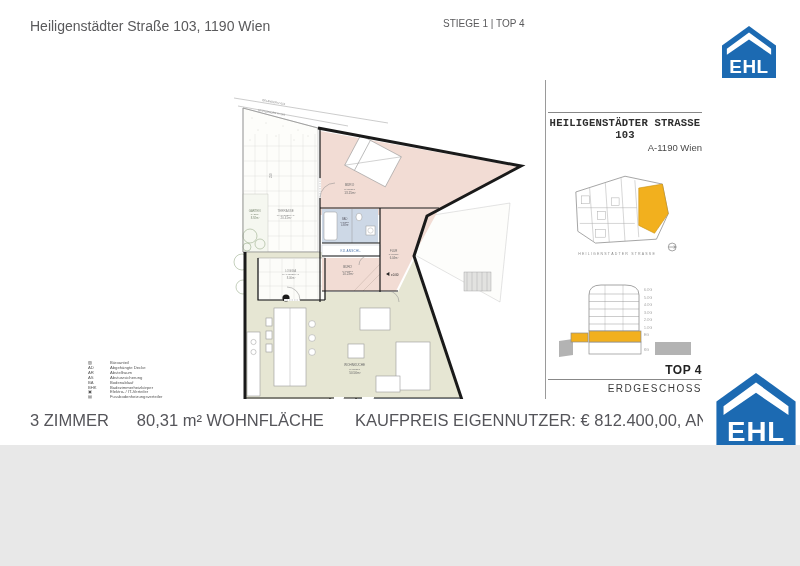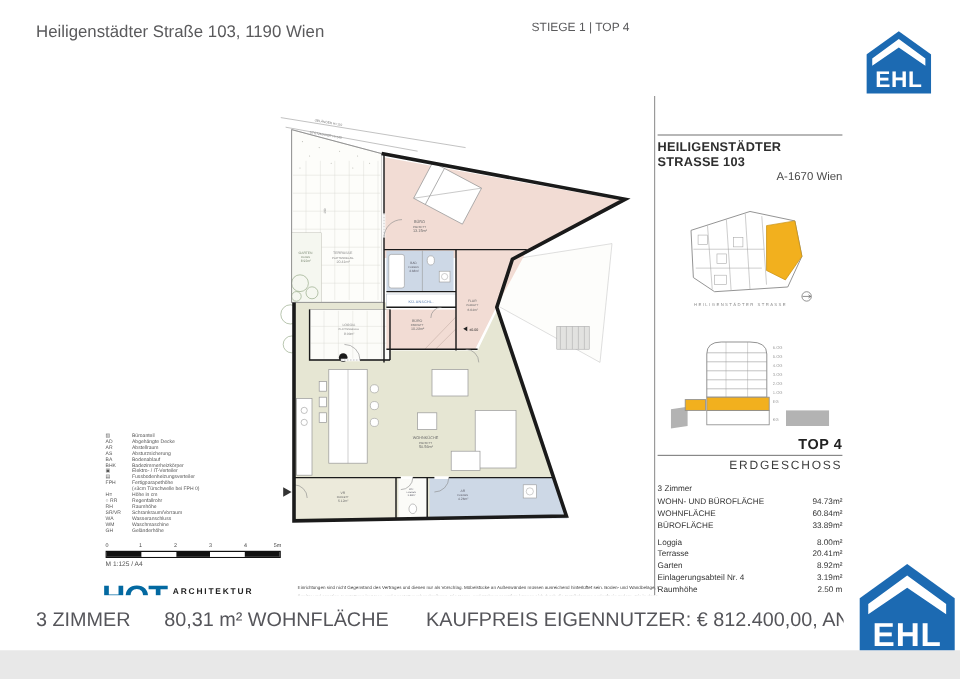--- a/index.html
+++ b/index.html
@@ -1,16 +1,16 @@
 <!DOCTYPE html>
 <html><head>
 <meta charset="utf-8">
 <style>
   html,body{margin:0;padding:0;background:#e8e8e8;}
-  .page{position:relative;width:800px;height:542px;background:#ffffff;
+  .page{position:relative;width:800px;height:445px;background:#ffffff;
         font-family:"Liberation Sans",sans-serif;overflow:hidden;color:#333;}
   
   .hdr-address{position:absolute;left:30px;top:18px;font-size:14px;color:#5a5a5c;}
   .hdr-stiege{position:absolute;left:443px;top:18px;font-size:10px;color:#5a5a5c;}
   .ehl-top{position:absolute;left:722px;top:24px;width:54px;height:56px;}
   .ehl-bottom{position:absolute;right:-12px;bottom:-4px;width:112px;height:76px;}
   .vdivider{position:absolute;left:545px;top:80px;width:1px;height:417px;background:#9a9a9a;}
   
   .plan{position:absolute;left:228px;top:86px;width:312px;height:362px;}
   
@@ -30,21 +30,21 @@
   .hot{position:absolute;left:85px;top:487px;display:flex;align-items:flex-start;}
   .hot-name{font-size:27px;font-weight:800;letter-spacing:-1px;color:#0369a1;line-height:0.85;}
   .hot-right{margin-left:5px;margin-top:3px;}
   .hot-sub{font-size:7px;font-weight:700;letter-spacing:1.5px;color:#222;border-bottom:0.8px solid #222;}
   .hot-sub2{font-size:3.6px;color:#444;text-align:right;letter-spacing:0.8px;}
   
   .disclaimer{position:absolute;left:248px;top:487px;width:300px;font-size:3.8px;color:#3f3f3f;line-height:1.75;}
   .disclaimer div{white-space:nowrap;overflow:hidden;}
   
   .panel{position:absolute;left:548px;top:112px;width:154px;}
-  .pn-title{border-top:1px solid #888;padding-top:4px;font-size:10.6px;font-weight:700;color:#2e2e2e;text-align:left;letter-spacing:0.2px;}
+  .pn-title{border-top:1px solid #888;padding-top:4px;font-size:10.6px;font-weight:700;color:#2e2e2e;text-align:center;letter-spacing:0.2px;font-family:Liberation Mono, monospace;}
   .pn-city{font-size:9.5px;color:#4a4a4a;text-align:right;margin-top:1px;}
   .siteplan{display:block;margin:16px auto 0 auto;width:118px;height:100px;}
   .elevation{display:block;margin:10px auto 0 auto;width:132px;height:82px;}
   .pn-top{font-size:12px;font-weight:800;color:#222;text-align:right;letter-spacing:0.5px;margin-top:2px;}
   .pn-line{border-top:1px solid #888;margin-top:2px;}
   .pn-floor{font-size:10px;color:#3c3c3c;text-align:right;letter-spacing:1.5px;margin-top:3px;}
   .pn-zimmer{font-size:6.8px;color:#333;margin-top:10px;}
   .pn-details{margin-top:3px;font-size:6.8px;color:#333;}
   .dt-row{display:flex;justify-content:space-between;line-height:1.45;}
   .dt-row.gap{margin-top:4px;}
@@ -371,21 +371,21 @@
   <div class="disclaimer">
 
   <div>Einrichtungen sind nicht Gegenstand des Vertrages und dienen nur als Vorschlag. Möbelstücke an Außenwänden müssen ausreichend hinterlüftet sein. Boden- und Wandbeläge, Elektro-,</div>
       <div>Sanitär und sonstige Ausstattung laut Bau- und Ausstattungsbeschreibung. Die Raum- und Wohnungsgrößen können sich durch die Detailplanung geringfügig ändern. Die in den Plänen</div>
       <div>vorhandenen Abmessungen sind Rohbaumaße und nicht für die Bestellung von Einbaumöbeln verwendbar - Naturmaße erforderlich! Abgehängte Decken und Poterien nach Erfordernis</div>
       <div>(Abminderung der Raumhöhe). Übersichtspläne sind zu berücksichtigen. Unverbindliche Plankopie, Änderungen vorbehalten.</div>
     </div>
 
   <div class="panel">
     <div class="pn-title">HEILIGENSTÄDTER STRASSE 103</div>
-    <div class="pn-city">A-1670 Wien</div>
+    <div class="pn-city">A-1190 Wien</div>
 
     <svg class="siteplan" viewBox="0 0 120 95">
       <polygon points="10,20 60,4 98,12 104,42 92,68 30,72 12,60" fill="#ffffff" stroke="#8d8d8d" stroke-width="0.8"></polygon>
       <g stroke="#aaa" stroke-width="0.5" fill="none">
         <path d="M24,16 L28,70 M40,11 L44,71 M56,6 L60,70 M70,8 L74,66"></path>
         <path d="M12,36 H72 M14,52 H70"></path>
         <rect x="16" y="24" width="8" height="8"></rect>
           <rect x="32" y="40" width="8" height="8"></rect>
         <rect x="46" y="26" width="8" height="8"></rect>
           <rect x="30" y="58" width="10" height="8"></rect>

